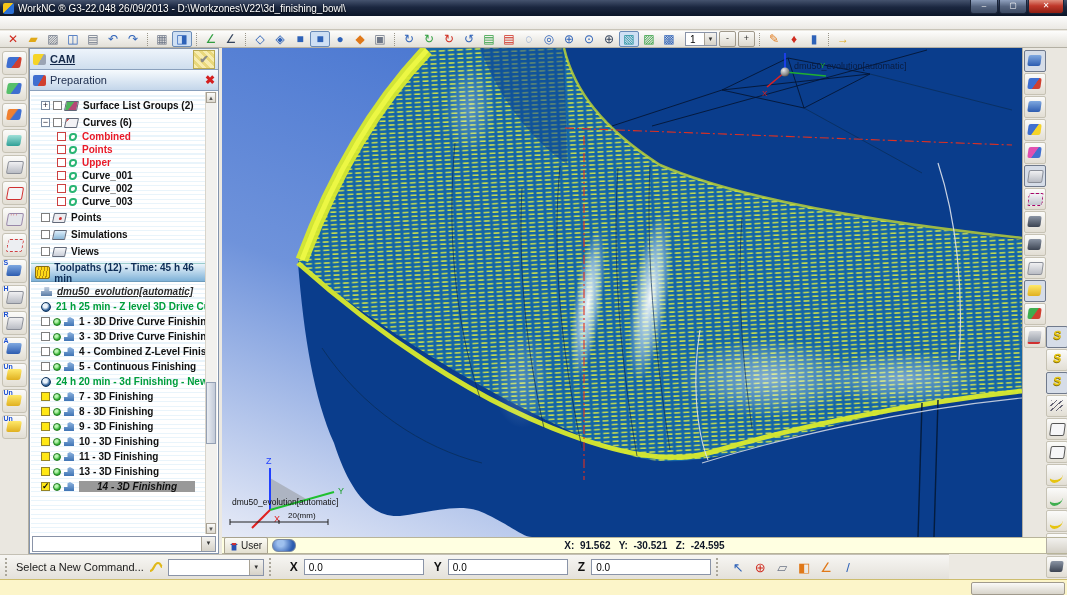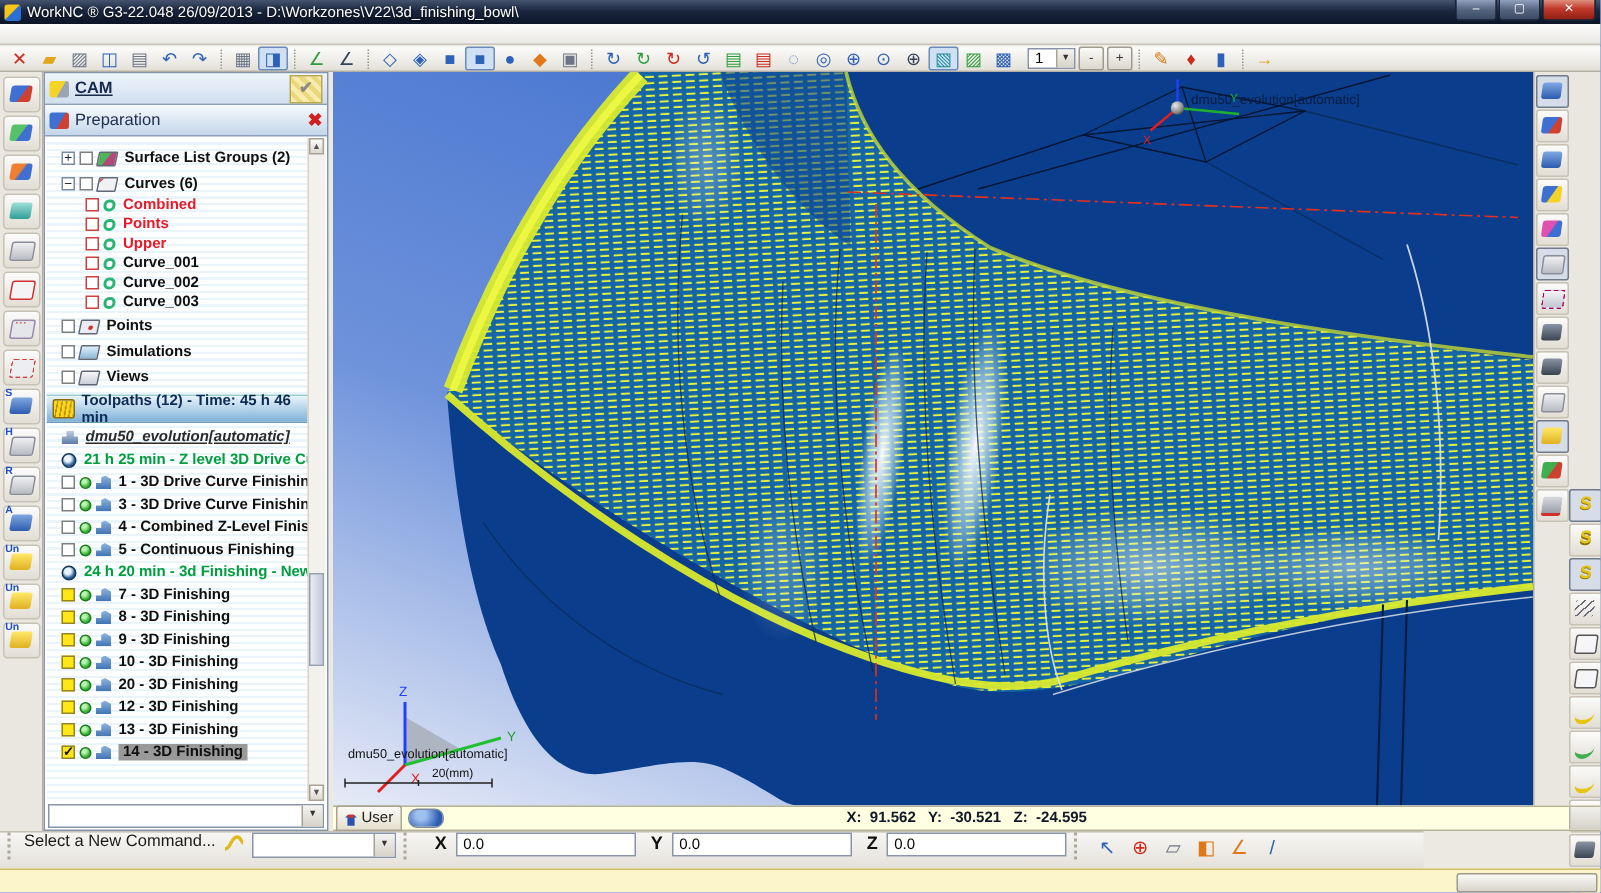--- a/index.html
+++ b/index.html
@@ -107,21 +107,21 @@
   .i-crv .tico{display:inline-block;width:8px;height:8px;border:2px solid #29b573;border-radius:50% 40% 55% 40%;background:#fff;}
   .i-mach .tico{display:inline-block;width:11px;height:9px;background:linear-gradient(#c2d0e2,#5a7ca6);clip-path:polygon(0 100%,0 45%,30% 45%,30% 0,75% 0,75% 45%,100% 45%,100% 100%);}
   .i-clock .tico{display:inline-block;width:10px;height:10px;border-radius:50%;border:1px solid #11365e;
     background:radial-gradient(circle at 40% 35%,#eaf3fb 30%,#2c5d95 65%);}
   .i-tp .tico{display:inline-block;width:10px;height:9px;background:linear-gradient(#8fb4e0,#3f74b4);
     clip-path:polygon(0 55%,35% 55%,35% 15%,60% 0,100% 25%,100% 100%,0 100%);}
   .tlabel{margin-left:2px;}
   .red .tlabel{color:#e81a28;}
   .grn .tlabel{color:#009e3c;}
   .mach .tlabel{font-style:italic;text-decoration:underline;color:#2a2a2a;}
-  .sel .tlabel{background:#999999;padding:0 3px;}
+  .sel .tlabel{background:#999999;padding:0 18px;font-style:italic;}
   #tp-band{display:flex;align-items:center;height:17px;margin:4px 0 2px 0;
     background:linear-gradient(#eaf4fb,#7fb2d8);border-top:1px solid #9cc;border-bottom:1px solid #6d9cbc;padding-left:4px;}
   #tp-band .spring{width:14px;height:11px;margin-right:4px;border-radius:2px;
     background:repeating-linear-gradient(100deg,#ffd918 0 2px,#b88f10 2px 3px);border:1px solid #8a6d10;}
   #tp-band .btxt{font-size:10px;font-weight:bold;color:#0c2c55;}
   #tree-scroll{position:absolute;top:43px;right:1px;width:11px;bottom:19px;background:#f2f1ee;border-left:1px solid #d8d4ca;}
   .sarr{position:absolute;left:0;width:10px;height:11px;background:linear-gradient(#fbfbfa,#dcd8ce);
     border:1px solid #a8a295;box-sizing:border-box;font-size:6px;text-align:center;line-height:10px;color:#555;}
   #sthumb{position:absolute;left:0;top:290px;width:10px;height:62px;background:linear-gradient(90deg,#e8ecf2,#c2cad8);
     border:1px solid #94a0b4;box-sizing:border-box;}
@@ -164,21 +164,21 @@
     background:radial-gradient(circle at 50% 20%,#d03030 0 2.4px,transparent 2.6px),linear-gradient(#2a52b0,#2a52b0);
     clip-path:polygon(20% 100%,20% 45%,0 45%,30% 25%,70% 25%,100% 45%,80% 45%,80% 100%);}
   #user-tab .utxt{font-size:10px;color:#222;}
   #user-pill{width:22px;height:11px;border-radius:6px;margin-left:4px;border:1px solid #7a88a0;
     background:radial-gradient(circle at 35% 30%,#9ec0ee 20%,#2d5cb0 75%);}
   #coords{position:absolute;left:50%;transform:translateX(-50%);font-size:10px;font-weight:bold;color:#101828;white-space:pre;}
   #ub-corner{position:absolute;right:0;top:0;width:20px;height:15px;background:linear-gradient(#f2f1ee,#d4d0c6);border-left:1px solid #b2aea2;}
 
   
   #commandbar{left:0;top:554px;width:949px;height:25px;background:linear-gradient(#f7f6f3,#e4e1da);
-    border-top:1px solid #c4c0b4;display:flex;align-items:flex-start;box-sizing:border-box;}
+    border-top:1px solid #c4c0b4;display:flex;align-items:center;box-sizing:border-box;}
   .grip{width:4px;height:18px;border-left:2px dotted #aaa69a;margin:0 5px;flex:none;}
   #cmd-label{font-size:11px;color:#1a1a1a;white-space:nowrap;}
   #cmd-sicon{width:16px;height:14px;margin:0 4px;flex:none;}
   #cmd-combo{width:96px;height:17px;background:#fff;border:1px solid #8a94a8;position:relative;box-sizing:border-box;
     font-size:10px;padding-left:3px;flex:none;}
   #cmd-combo .arr{position:absolute;right:0;top:0;width:13px;height:15px;background:linear-gradient(#f4f3f0,#d6d2c8);
     border-left:1px solid #a8a295;font-size:6px;text-align:center;line-height:14px;color:#333;}
   .axis-label{font-size:12px;font-weight:bold;color:#111;margin:0 6px 0 10px;}
   .axis-input{width:120px;height:16px;background:#fff;border:1px solid #8a94a8;font-size:10px;
     font-family:"Liberation Sans",sans-serif;padding:0 0 0 4px;box-sizing:border-box;flex:none;}
@@ -535,30 +535,23 @@
           <span class="dot"></span>
           <span class="tico"></span>
           <span class="tlabel">10 - 3D Finishing</span>
         </div>
 
         <div class="trow cby d1 i-tp">
 
           <span class="cb"></span>
           <span class="dot"></span>
           <span class="tico"></span>
-          <span class="tlabel">20 - 3D Finishing</span>
-        </div>
-
-        <div class="trow cby d1 i-tp">
-
-          <span class="cb"></span>
-          <span class="dot"></span>
-          <span class="tico"></span>
-          <span class="tlabel">12 - 3D Finishing</span>
-        </div>
+          <span class="tlabel">11 - 3D Finishing</span>
+        </div>
+
 
         <div class="trow cby d1 i-tp">
 
           <span class="cb"></span>
           <span class="dot"></span>
           <span class="tico"></span>
           <span class="tlabel">13 - 3D Finishing</span>
         </div>
 
         <div class="trow cbyc d1 i-tp sel">

